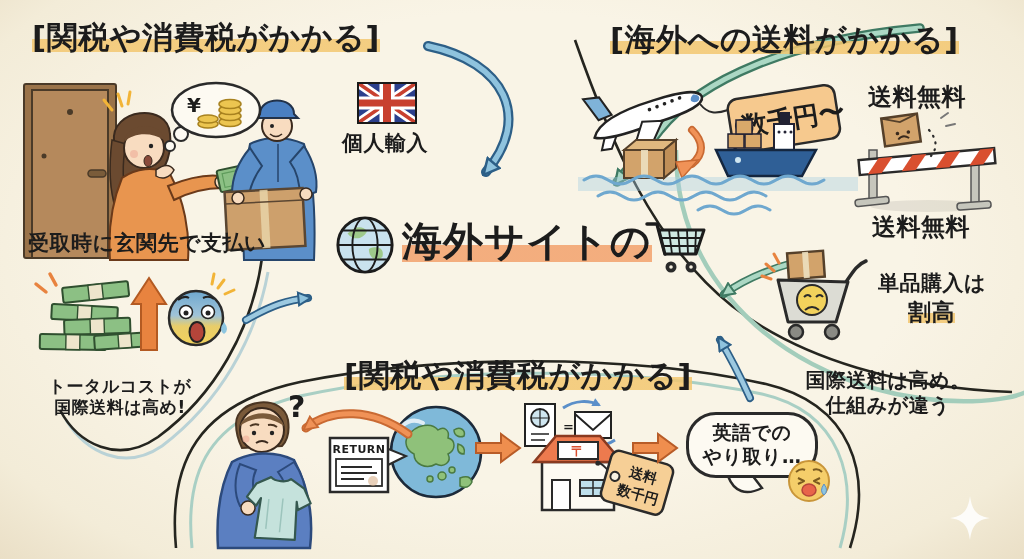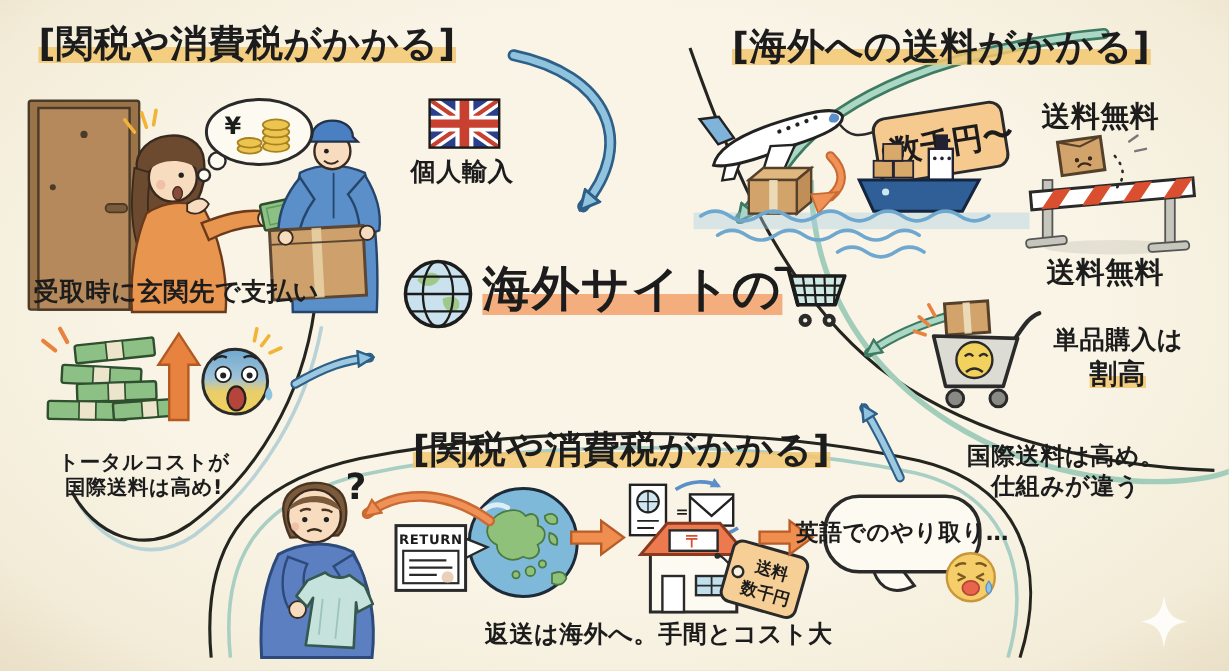--- a/index.html
+++ b/index.html
@@ -6,21 +6,21 @@
   .canvas{position:relative;width:1024px;height:559px;overflow:hidden;
     background:radial-gradient(ellipse at 50% 45%, #f9f4e6 55%, #f3ecd8 85%, #eadfc6 100%);
     font-family:"DejaVu Sans","Liberation Sans",sans-serif;color:#1c1c1c;}
   .abs{position:absolute;}
   .t{font-weight:700;white-space:nowrap;letter-spacing:.5px;line-height:1.25;}
   .hl-y{background:linear-gradient(transparent 55%, rgba(243,199,112,.85) 55%, rgba(243,199,112,.85) 92%, transparent 92%);}
   .hl-o{background:linear-gradient(transparent 58%, rgba(242,156,100,.8) 58%, rgba(242,156,100,.8) 96%, transparent 96%);}
   .ctr{text-align:center;margin-top:24px;}
   svg{display:block;overflow:visible;}
   .bubble{box-sizing:border-box;background:#fdfaf2;border:3px solid #2a2a2a;border-radius:30px;
-    display:flex;justify-content:center;align-items:center;}
+    display:flex;flex-direction:column;justify-content:center;align-items:center;}
 </style>
 </head>
 <body>
 
 <div class="canvas">
 
   <svg class="abs" style="left:0;top:0;" width="1024" height="559" viewBox="0 0 1024 559">
     <defs>
       <marker id="mB" viewBox="0 0 12 12" refX="8.5" refY="6" markerWidth="3.4" markerHeight="3.4" orient="auto" markerUnits="strokeWidth">
         <path d="M1,1 L11,6 L1,11 Z" fill="#8fc3de" stroke="#2d5f87" stroke-width="1.6"></path>
@@ -441,19 +441,18 @@
     <div class="t" style="font-size:19px;">やり取り…</div>
   </div>
   <svg class="abs" style="left:786px;top:458px;" width="46" height="46" viewBox="0 0 46 46">
     <circle cx="23" cy="23" r="20" fill="#f5ce6a" stroke="#c9963a" stroke-width="2"></circle>
     <path d="M10,14 q5,-4 9,-2 M27,12 q5,-2 9,2" stroke="#7a5a1f" stroke-width="2" fill="none"></path>
     <path d="M12,20 l6,3 l-6,3 M34,20 l-6,3 l6,3" stroke="#7a5a1f" stroke-width="2" fill="none" stroke-linejoin="round"></path>
     <ellipse cx="23" cy="32" rx="7" ry="6" fill="#e8644a" stroke="#b5453a" stroke-width="1.5"></ellipse>
     <path d="M38,26 q5,7 0,11 q-5,-4 0,-11" fill="#8ec6e0" stroke="#5b8fc9" stroke-width="1"></path>
   </svg>
 
-  <div class="abs t" style="left:404px;top:516px;font-size:20px;">返送は海外へ。手間とコスト大</div>
 
   <svg class="abs" style="left:948px;top:494px;" width="44" height="48" viewBox="0 0 44 48">
     <path d="M22,2 C24,16 28,22 42,24 C28,26 24,32 22,46 C20,32 16,26 2,24 C16,22 20,16 22,2 Z" fill="#ffffff" opacity=".85"></path>
   </svg>
 
 </div>
 
 </body></html>

